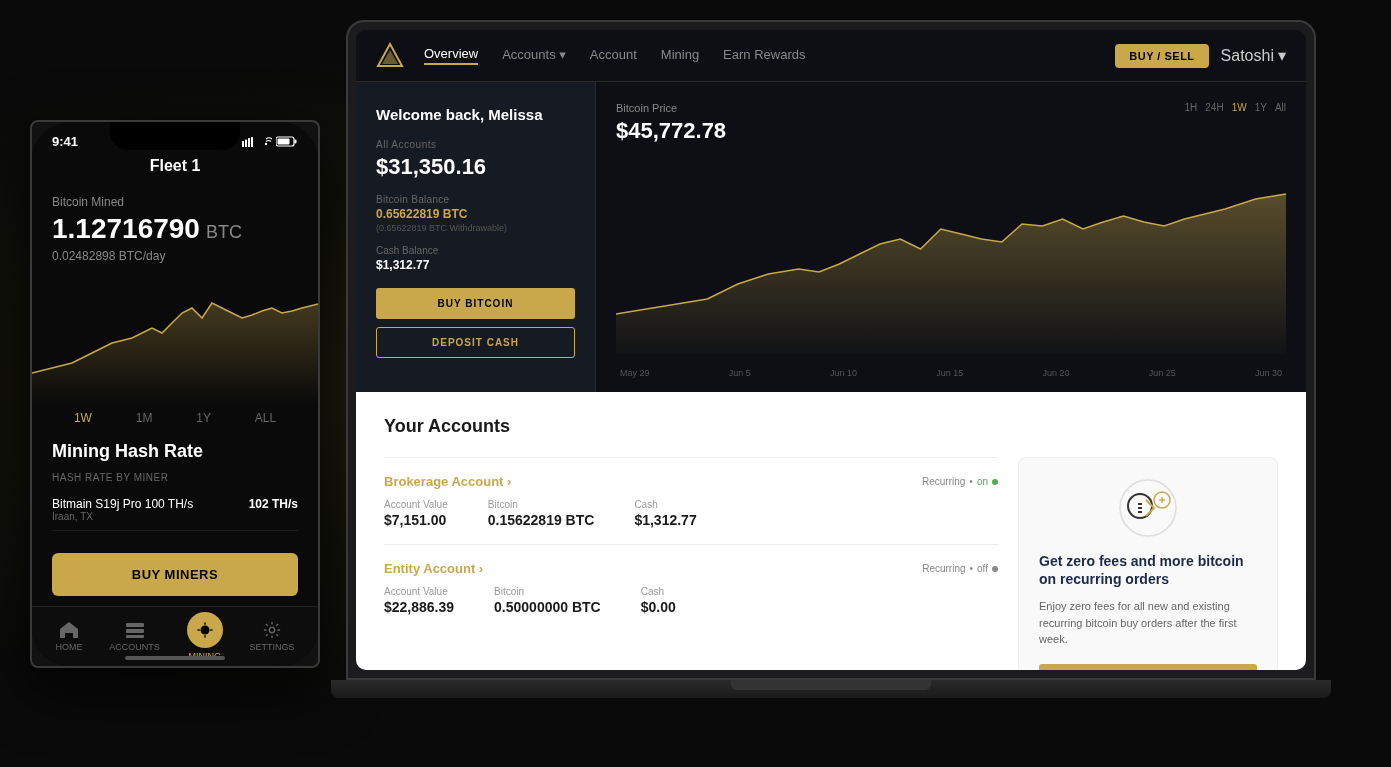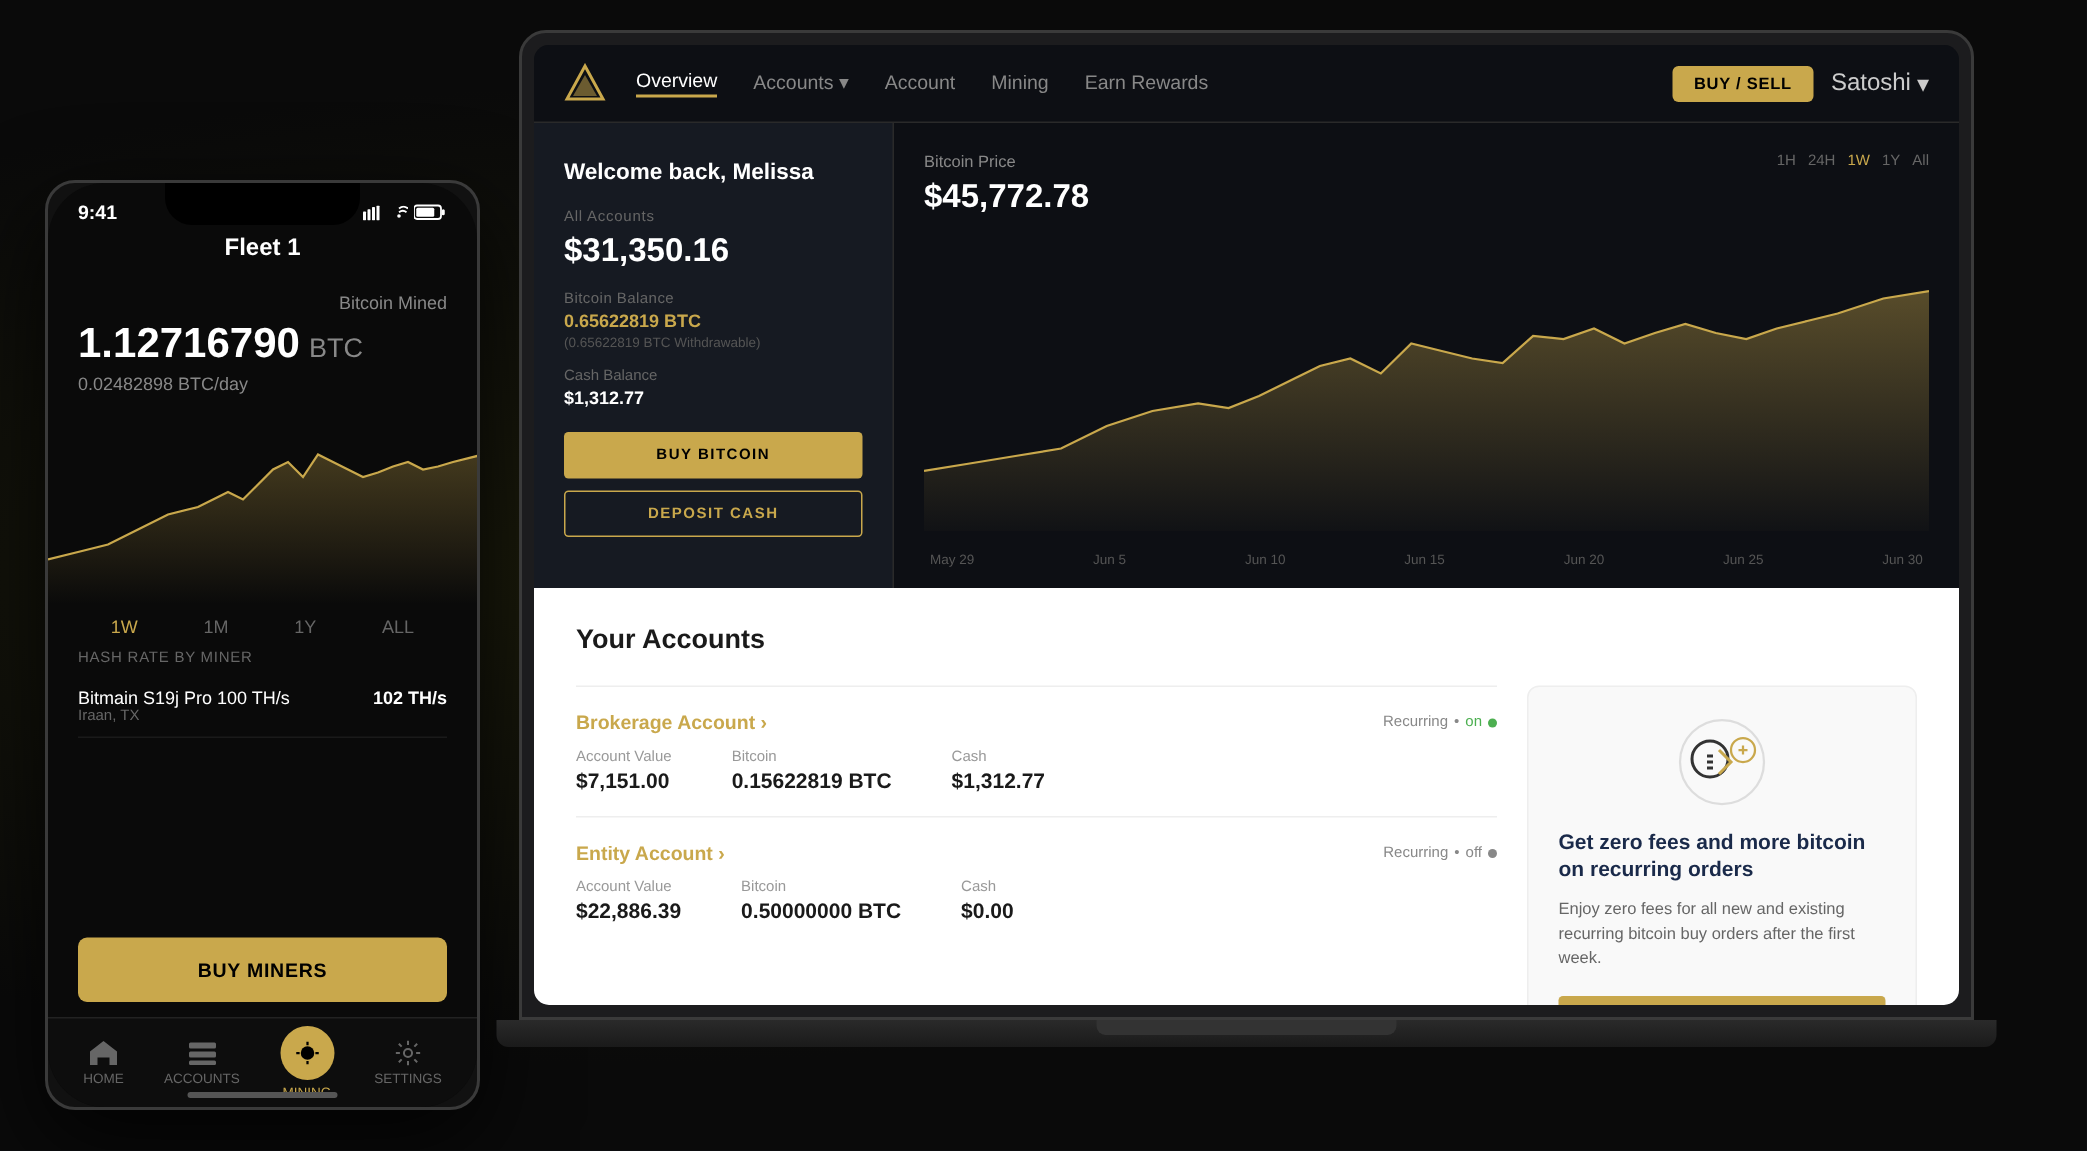--- a/index.html
+++ b/index.html
@@ -423,23 +423,23 @@
       cursor: pointer;
       letter-spacing: 0.8px;
     }
 
     
     .phone {
       position: absolute;
       left: 30px;
       top: 120px;
       width: 290px;
-      height: 620px;
+      height: 548px;
       background: #111;
-      border-radius: 20px;
+      border-radius: 8px;
       border: 2px solid #3a3a3a;
       overflow: hidden;
       box-shadow: 0 20px 60px rgba(0,0,0,0.8);
     }
 
     .phone-notch {
       position: absolute;
       top: 0;
       left: 50%;
       transform: translateX(-50%);
@@ -488,21 +488,20 @@
     }
 
     .phone-content {
       padding: 10px 20px;
     }
 
     .phone-mined-label {
       color: #888;
       font-size: 12px;
       margin-bottom: 4px;
-      text-align: right;
     }
 
     .phone-btc-amount {
       color: #fff;
       font-size: 28px;
       font-weight: 700;
       margin-bottom: 2px;
       text-align: center;
     }
 
@@ -708,20 +707,21 @@
         </svg>
       </div>
 
       <div class="phone-time-buttons">
         <span class="phone-time-btn active">1W</span>
         <span class="phone-time-btn">1M</span>
         <span class="phone-time-btn">1Y</span>
         <span class="phone-time-btn">ALL</span>
       </div>
 
+      <div class="phone-section-title">Mining Hash Rate</div>
 
 
       <div class="phone-hash-by-miner">HASH RATE BY MINER</div>
 
       <div class="phone-miner-row">
         <div class="phone-miner-info">
           <div class="phone-miner-name">Bitmain S19j Pro 100 TH/s</div>
           <div class="phone-miner-location">Iraan, TX</div>
         </div>
         <div class="phone-miner-rate">102 TH/s</div>

